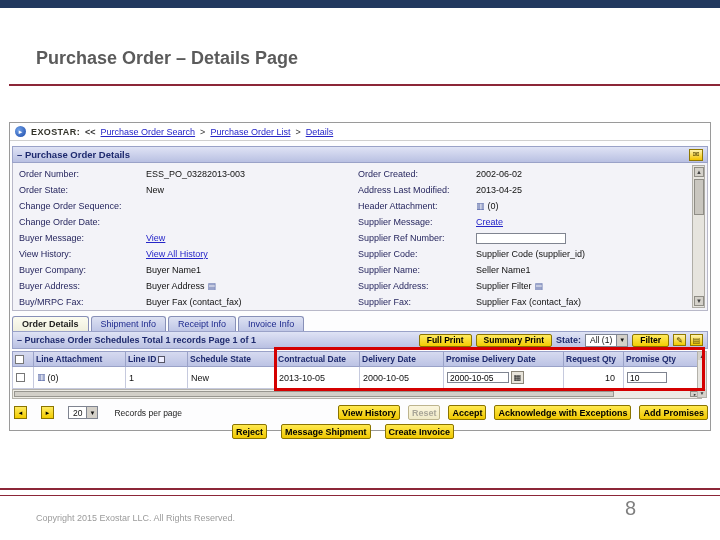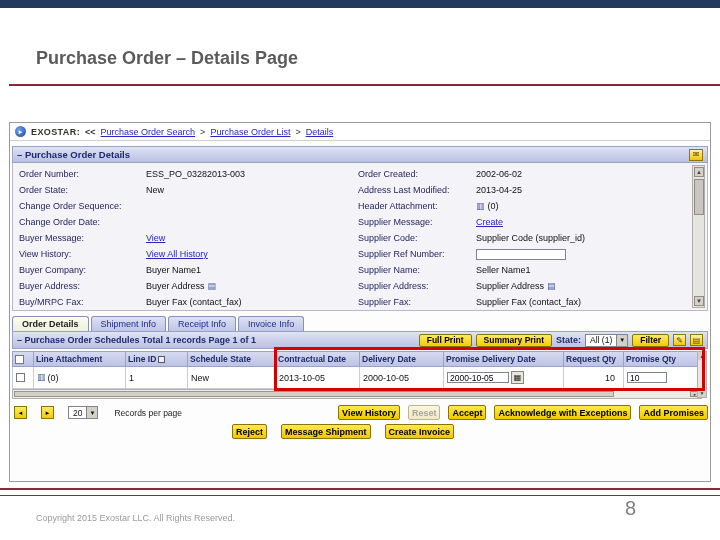--- a/index.html
+++ b/index.html
@@ -7,21 +7,21 @@
   button { font-family:inherit; cursor:pointer; }
   .slide { position:relative; width:720px; height:540px; background:#fff; overflow:hidden;
            font-family:"Liberation Sans","DejaVu Sans",sans-serif; color:#111; }
 
   .topbar { position:absolute; top:0; left:0; right:0; height:8px; background:#22395F; }
 
   .page-title { position:absolute; left:36px; top:48px; font-size:18px; font-weight:bold; color:#5B5B5B; }
   .title-rule { position:absolute; left:9px; right:0; top:84px; height:2px; background:#8C2638; }
 
   
-  .shot { position:absolute; left:9px; top:122px; width:702px; height:360px; border:1px solid #9A9A9A;
+  .shot { position:absolute; left:9px; top:122px; width:702px; height:309px; border:1px solid #9A9A9A;
           background:#FDFDFE; font-size:9px; }
 
   .crumbbar { height:18px; border-bottom:1px solid #CFCFCF; display:flex; align-items:center; gap:5px; padding:0 5px; background:#FFF; }
   .logo-ic { width:11px; height:11px; border-radius:50%; background:radial-gradient(circle at 35% 35%, #6FA0E8, #1B49A8);
              color:#fff; font-size:7px; line-height:11px; text-align:center; }
   .brand { font-weight:bold; color:#33332A; letter-spacing:.4px; font-size:9px; }
   .back { color:#333; font-weight:bold; }
   .crumb { color:#2525C8; text-decoration:underline; cursor:pointer; }
   .crumb-sep { color:#333; }
 
@@ -198,37 +198,37 @@
               <span>(0)</span>
             </span>
           </div>
           <div class="frow">
             <span class="flabel">Supplier Message:</span>
             <span class="fvalue">
                 <a class="link">Create</a>
               </span>
           </div>
           <div class="frow">
+            <span class="flabel">Supplier Ref Number:</span>
+            <span class="fvalue">
+                <input class="txtinput ref-input" type="text" value="" style="">
+              </span>
+          </div>
+          <div class="frow">
             <span class="flabel">Supplier Code:</span>
             <span class="fvalue">Supplier Code (supplier_id)</span>
           </div>
           <div class="frow">
-            <span class="flabel">Supplier Ref Number:</span>
-            <span class="fvalue">
-                <input class="txtinput ref-input" type="text" value="" style="">
-              </span>
-          </div>
-          <div class="frow">
             <span class="flabel">Supplier Name:</span>
             <span class="fvalue">Seller Name1</span>
           </div>
           <div class="frow">
             <span class="flabel">Supplier Address:</span>
             <span class="fvalue">
-              <span>Supplier Address</span>
+              <span>Supplier Filter</span>
               <span class="mini-ic">▤</span>
             </span>
           </div>
           <div class="frow">
             <span class="flabel">Supplier Fax:</span>
             <span class="fvalue">Supplier Fax (contact_fax)</span>
           </div>
         </div>
       </div>
 

